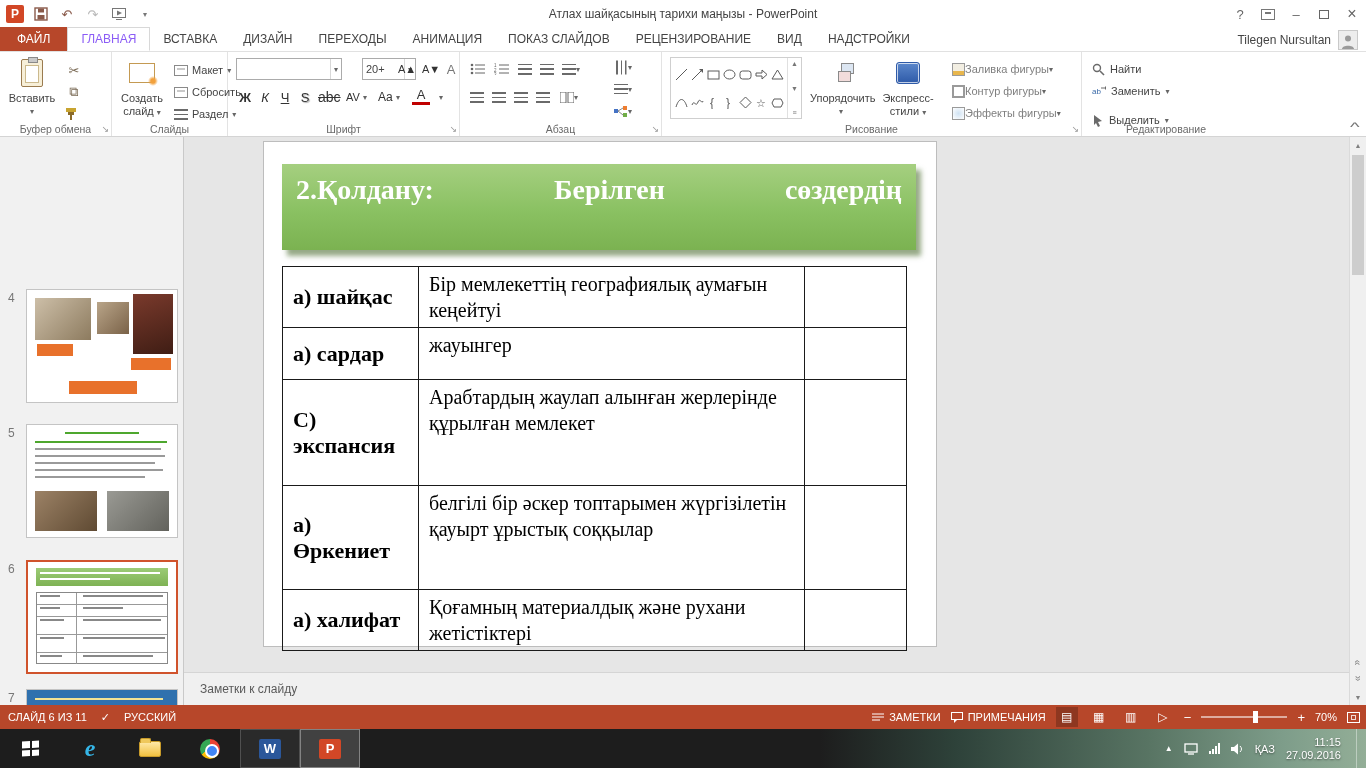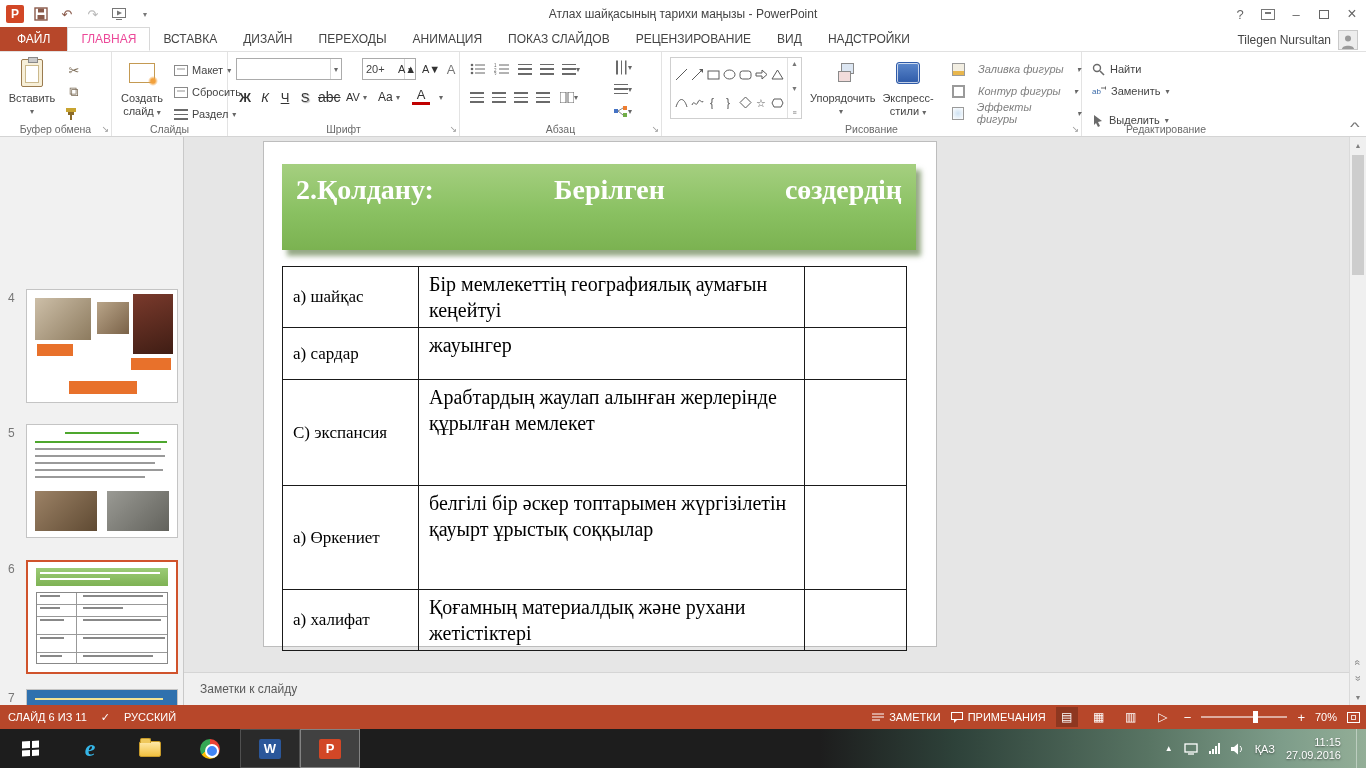--- a/index.html
+++ b/index.html
@@ -16,21 +16,21 @@
   .win-controls { position:absolute; right:0; top:0; height:28px; display:flex; align-items:center; }
   .win-btn { width:28px; height:28px; display:flex; align-items:center; justify-content:center; color:#666; font-size:13px; }
   .max-box { width:10px; height:9px; border:1px solid #666; }
   .ribbon-opts { width:14px; height:11px; border:1px solid #777; position:relative; }
   .ribbon-opts::after { content:""; position:absolute; left:3px; top:2px; width:6px; height:2px; background:#777; }
 
   
   #tabrow { position:absolute; left:0; top:28px; width:1366px; height:24px; background:#fff; border-bottom:1px solid #E1E1E1; display:flex; align-items:flex-end; }
   .tab { height:24px; line-height:24px; padding:0 13px; font-size:12px; color:#444; white-space:nowrap; }
   .tab.file { background:#B7472A; color:#fff; padding:0 17px; }
-  .tab.active { background:#fff; color:#ec4899; border:1px solid #D8D8D8; border-bottom:1px solid #fff; line-height:22px; }
+  .tab.active { background:#fff; color:#8b5cf6; border:1px solid #D8D8D8; border-bottom:1px solid #fff; line-height:22px; }
   .user-area { position:absolute; right:8px; top:0; height:24px; display:flex; align-items:center; gap:7px; font-size:12px; color:#444; }
   .avatar { width:20px; height:20px; background:#EDEDED; border:1px solid #C9C9C9; display:flex; align-items:flex-end; justify-content:center; overflow:hidden; }
 
   
   #ribbon { position:absolute; left:0; top:52px; width:1366px; height:85px; background:#fff; border-bottom:1px solid #D4D4D4; }
   .group { position:absolute; top:0; height:84px; border-right:1px solid #E3E3E3; }
   .glabel { position:absolute; bottom:1px; left:0; width:100%; text-align:center; font-size:10.5px; color:#6a6a6a; white-space:nowrap; }
   .launcher { position:absolute; right:2px; bottom:2px; font-size:9px; color:#999; }
   .btn-big { position:absolute; width:56px; text-align:center; font-size:11px; color:#444; line-height:13px; }
   .btn-big .bico { height:34px; display:flex; align-items:center; justify-content:center; margin-bottom:2px; }
@@ -48,21 +48,21 @@
   .newslide-icon::after { content:""; position:absolute; right:-4px; bottom:-4px; width:10px; height:10px; background:radial-gradient(circle,#F2A13C 30%,transparent 70%); }
   .mini-slide { width:14px; height:11px; border:1px solid #8a8a8a; background:#fff; position:relative; }
   .mini-slide::after { content:""; position:absolute; left:2px; top:2px; right:2px; height:2px; background:#C9C9C9; }
   .shapes-box { position:absolute; left:8px; top:5px; width:132px; height:62px; border:1px solid #CFCFCF; background:#fff; display:flex; }
   .shapes-grid { flex:1; display:grid; grid-template-columns:repeat(7,1fr); grid-template-rows:1fr 1fr; align-items:center; justify-items:center; padding:2px; }
   .shapes-scroll { width:14px; border-left:1px solid #E0E0E0; display:flex; flex-direction:column; align-items:center; justify-content:space-between; padding:2px 0; font-size:7px; color:#777; }
   .qstyle-icon { width:24px; height:22px; border-radius:3px; background:linear-gradient(#5B87CB,#2E5AA8); border:1px solid #2E5AA8; box-shadow:inset 0 0 0 1px rgba(255,255,255,.7); }
   .arrange-icon { position:relative; width:22px; height:20px; }
   .arrange-icon i { position:absolute; width:13px; height:11px; border:1px solid #8a8a8a; background:#DCE6F2; }
   .arrange-icon i:last-child { left:8px; top:8px; background:#F2DCDB; }
-  .shape-row { position:absolute; display:flex; align-items:center; gap:13px; font-size:11px; color:#7f7f7f; height:18px;font-style:italic; }
+  .shape-row { position:absolute; display:flex; align-items:center; gap:0; font-size:11px; color:#7f7f7f; height:18px; }
   .fill-icon { width:13px; height:13px; border:1px solid #9a9a9a; background:linear-gradient(#F2EEE2 62%,#E8B64C 62%); }
   .outline-icon { width:13px; height:13px; border:2px solid #9a9a9a; background:#fff; }
   .effects-icon { width:13px; height:13px; border:1px solid #9a9a9a; background:radial-gradient(circle,#CFE2F3,#fff); }
   .edit-row { position:absolute; display:flex; align-items:center; gap:5px; font-size:11px; color:#444; height:18px; }
   #ribbon-collapse { position:absolute; right:8px; bottom:2px; font-size:12px; color:#777; transform:scaleX(1.7); }
 
   
   #workarea { position:absolute; left:0; top:137px; width:1366px; height:568px; background:#E6E6E6; }
   #thumbpanel { position:absolute; left:0; top:0; width:184px; height:568px; background:#F1F1F1; border-right:1px solid #C9C9C9; overflow:hidden; }
   .tnum { position:absolute; left:8px; font-size:12px; color:#777; }
@@ -76,21 +76,21 @@
   .mini-table { position:absolute; left:8px; top:30px; right:8px; bottom:8px; border:1px solid #888; background:#fff; }
   .mini-table .mrow { border-bottom:1px solid #999; position:relative; }
   .mini-table .mrow::before { content:""; position:absolute; left:30%; top:0; bottom:0; width:1px; background:#999; }
   .mini-table .mrow i { position:absolute; top:2px; height:1.5px; background:#888; }
   #slide { position:absolute; left:264px; top:5px; width:672px; height:504px; background:#fff; box-shadow:0 0 0 1px #BDBDBD;padding-left:31px; }
   #banner { position:absolute; left:18px; top:22px; width:634px; height:86px; padding:9px 14px; background:linear-gradient(180deg,#A5CF80 0%,#8AC162 55%,#7BB251 100%); box-shadow:5px 6px 5px rgba(64,98,34,.55); color:#fff; font-family:"Liberation Serif", serif; font-weight:bold; font-size:28px; }
   #banner .l1 { display:flex; justify-content:space-between; line-height:34px; }
   #banner .l2 { line-height:34px; }
   #match-table { position:absolute; left:18px; top:124px; width:624px; border-collapse:collapse; table-layout:fixed; font-family:"Liberation Serif", serif; }
   #match-table td { border:1px solid #1a1a1a; padding:4px 10px; font-size:20px; line-height:26px; color:#000; }
-  #match-table td.term { font-weight:normal; font-size:17px; vertical-align:middle; }
+  #match-table td.term { font-weight:bold; font-size:22px; vertical-align:middle; }
   #match-table td.def { vertical-align:top;margin-top:41px; }
   #match-table td.ans { vertical-align:top; }
 
   #notesbar { position:absolute; left:184px; right:17px; bottom:0; height:33px; background:#F0F0F0; border-top:1px solid #D5D5D5; display:flex; align-items:center; padding-left:16px; font-size:12px; color:#595959; }
 
   #vscroll { position:absolute; right:0; top:0; width:17px; height:568px; background:#F0F0F0; border-left:1px solid #DADADA; }
   #vscroll .sarrow { position:absolute; left:0; width:16px; height:16px; display:flex; align-items:center; justify-content:center; font-size:7px; color:#808080; }
   #vthumb { position:absolute; left:2px; top:18px; width:12px; height:120px; background:#CDCDCD; }
   .dblchev { position:absolute; left:0; width:16px; height:16px; display:flex; align-items:center; justify-content:center; font-size:10px; color:#808080; }
   .dblchev span { display:inline-block; transform:rotate(-90deg); letter-spacing:-2px; }

